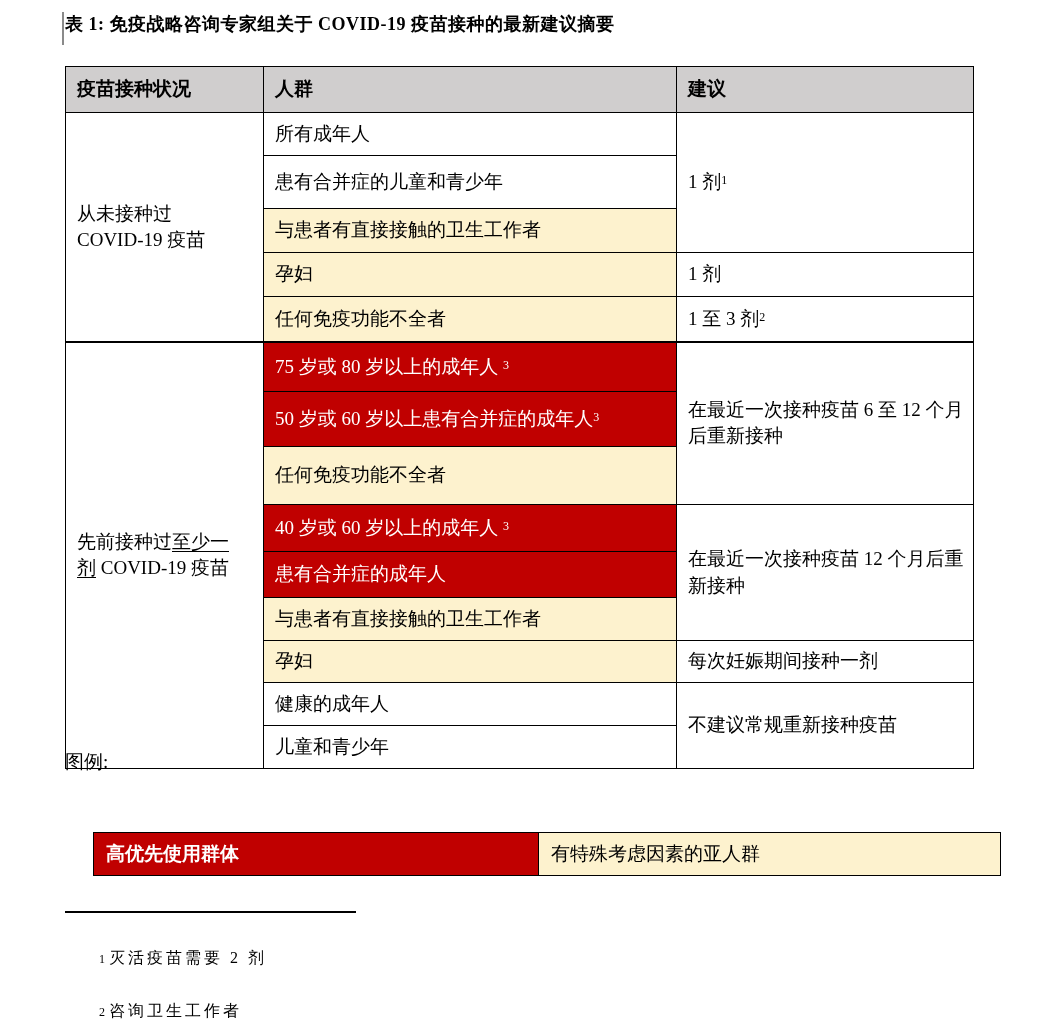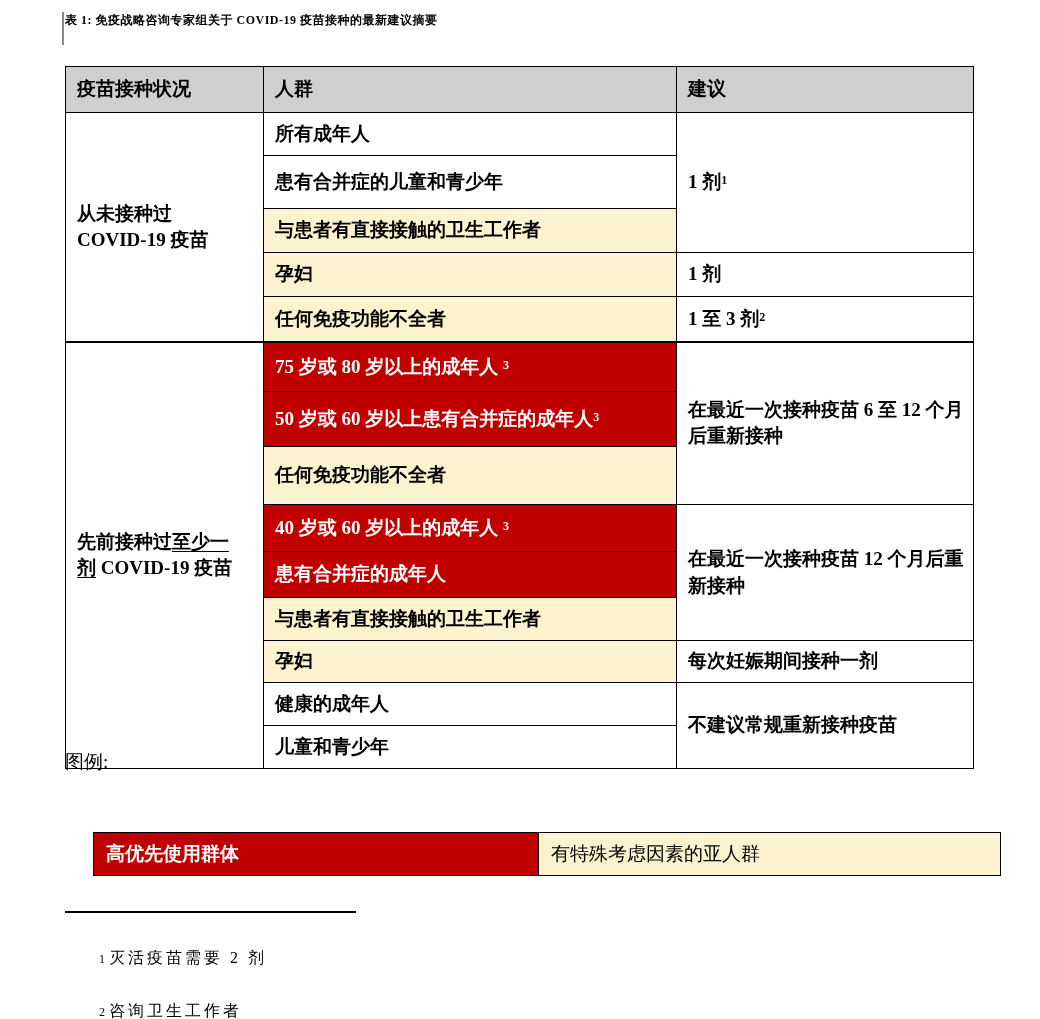--- a/index.html
+++ b/index.html
@@ -14,40 +14,40 @@
   }
   .change-bar {
     position: absolute;
     left: 62px; top: 12px;
     width: 2px; height: 33px;
     background: #8a8a8a;
   }
   .doc-title {
     position: absolute;
     left: 65px; top: 12px;
-    font-size: 12px;
+    font-size: 18px;
     font-weight: bold;
     letter-spacing: 0.5px;
     white-space: nowrap;
   }
   table.sage {
     position: absolute;
     left: 65px; top: 66px;
     width: 908px;
     border-collapse: collapse;
     table-layout: fixed;
     font-size: 19px;
     border: 1.5px solid #000;
   }
   table.sage th, table.sage td {
     border: 1px solid #000;
     padding: 4px 8px 4px 11px;
     vertical-align: middle;
     text-align: left;
-    font-weight: bold;
+    font-weight: normal;
     line-height: 1.38;
   }
   table.sage th {
     background: #d0cece;
     font-weight: bold;
     height: 46px;
   }
   tr.group-b-start td { border-top: 2px solid #000; margin-top: 24px; }
   table.sage tr:last-child td { border-bottom: 1.5px solid #000; }
   td.bg-cream { background: #fdf2ce; }

